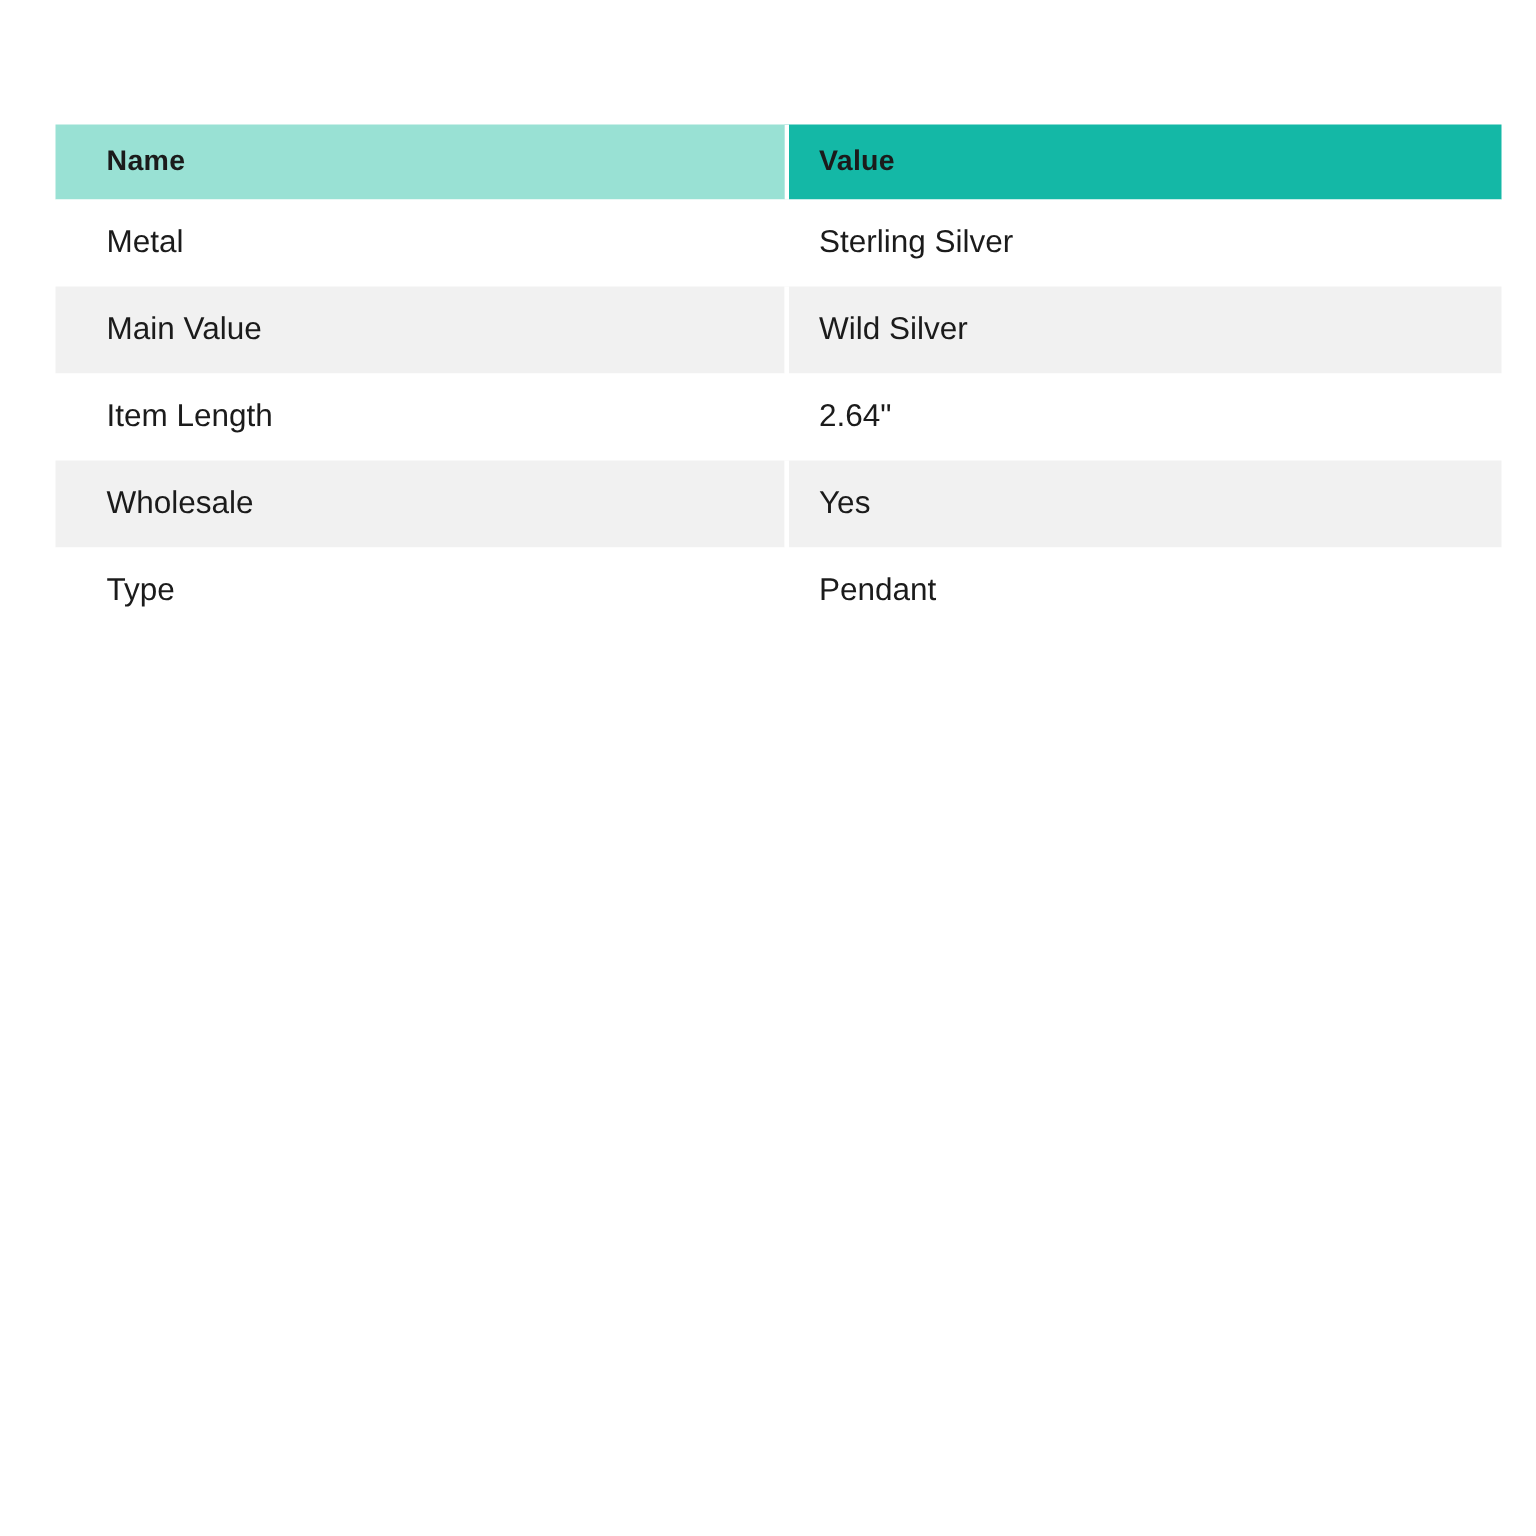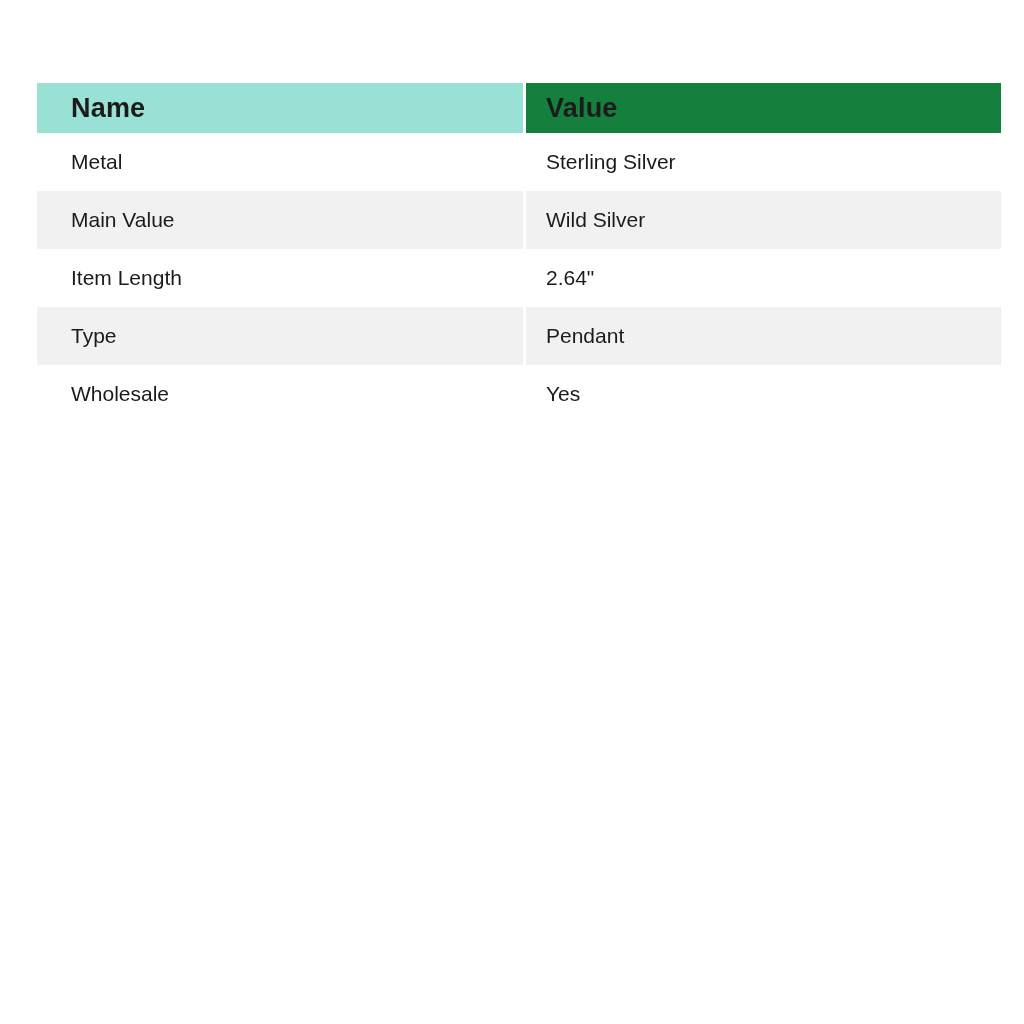--- a/index.html
+++ b/index.html
@@ -22,21 +22,21 @@
     border-collapse: separate;
     border-spacing: 0;
     table-layout: fixed;
   }
   .spec-table col.col-name  { width: 486px; }
   .spec-table col.col-value { width: 478px; }
   .spec-table th {
     height: 50px;
     text-align: left;
     vertical-align: middle;
-    font-size: 27px;
+    font-size: 19px;
     font-weight: 600;
     letter-spacing: 0.2px;
     box-sizing: border-box;
   }
   .spec-table td {
     height: 58px;
     text-align: left;
     vertical-align: middle;
     font-size: 21px;
     font-weight: 400;
@@ -66,38 +66,38 @@
 <body>
 
 <table class="spec-table">
   <colgroup>
     <col class="col-name">
     <col class="col-value">
   </colgroup>
   <thead>
     <tr>
       <th class="hdr" style="background: rgb(153, 225, 212); color: rgb(27, 27, 27);">Name</th>
-      <th class="hdr" style="background: #15803d; color: rgb(27, 27, 27);">Value</th>
+      <th class="hdr" style="background: #14b8a6; color: rgb(27, 27, 27);">Value</th>
     </tr>
   </thead>
   <tbody id="spec-rows">
       <tr>
     <td>Metal</td>
     <td>Sterling Silver</td>
   </tr>
       <tr>
     <td>Main Value</td>
     <td>Wild Silver</td>
   </tr>
       <tr>
     <td>Item Length</td>
     <td>2.64"</td>
   </tr>
       <tr>
+    <td>Wholesale</td>
+    <td>Yes</td>
+  </tr>
+      <tr>
     <td>Type</td>
     <td>Pendant</td>
-  </tr>
-      <tr>
-    <td>Wholesale</td>
-    <td>Yes</td>
   </tr>
     </tbody>
 </table>
 
 </body></html>

